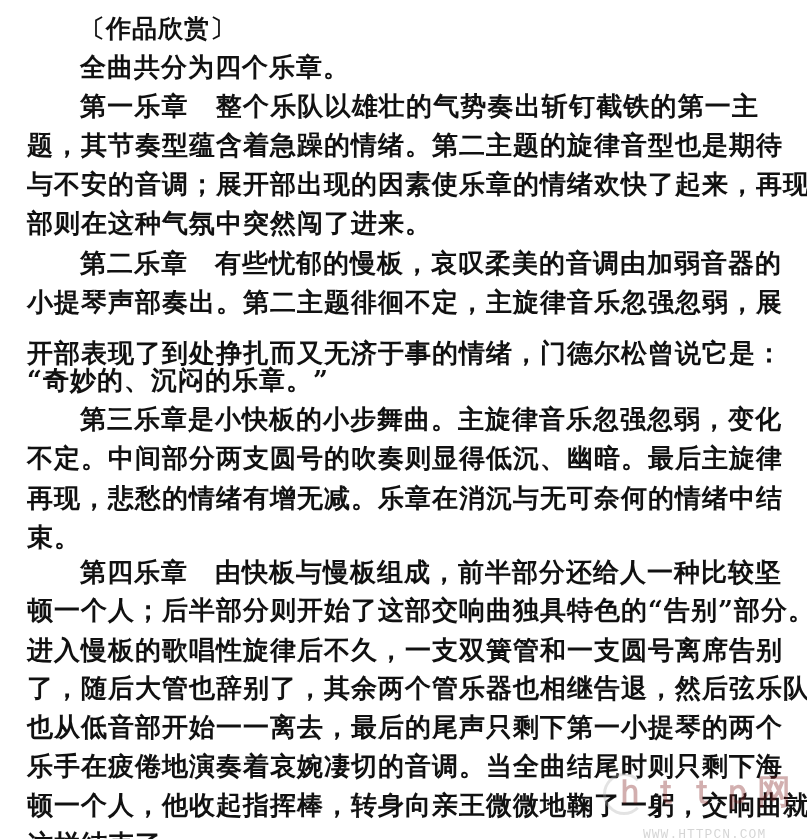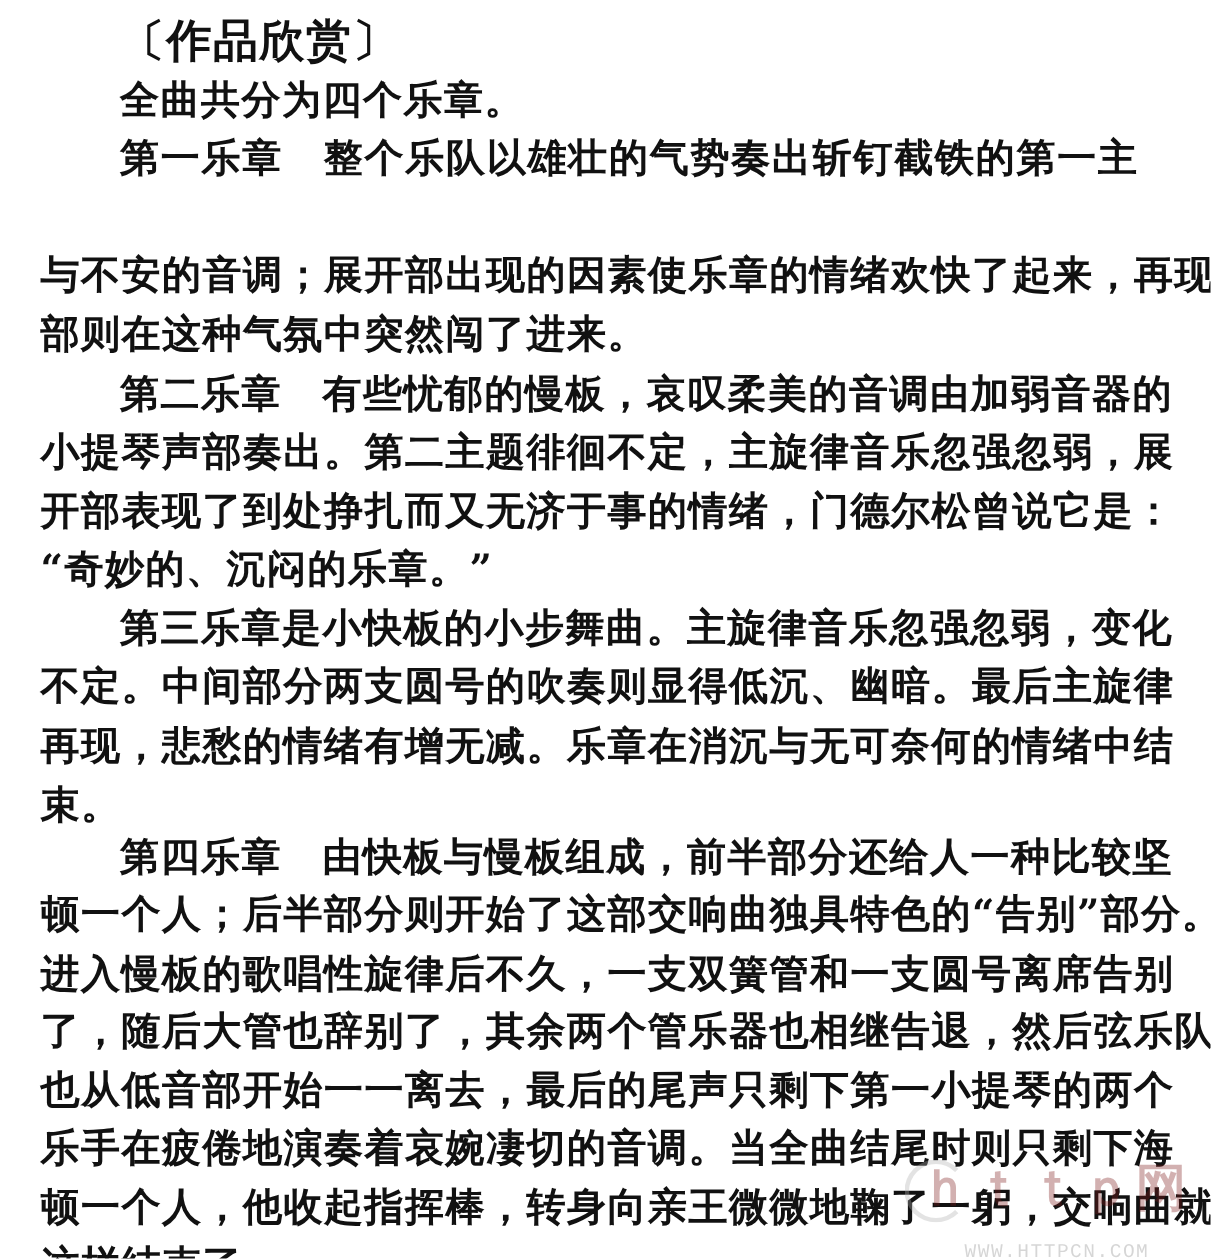--- a/index.html
+++ b/index.html
@@ -35,24 +35,24 @@
     text-align: justify;
     text-align-last: justify;
   }
   .line.indent { left: 80px; width: 679px; }
   .line.short { text-align-last: left; }
   .title {
     position: absolute;
     left: 80px;
     top: 10px;
     height: 36px;
-    font-size: 30px;
+    font-size: 25px;
     line-height: 36px;
     font-weight: bold;
-    font-family: Liberation Serif, serif;
+    font-family: Liberation Sans, sans-serif;
     letter-spacing: 1px;
   }
   .watermark {
     position: absolute;
     right: 4px;
     bottom: 10px;
     width: 200px;
     height: 60px;
     pointer-events: none;
     opacity: 0.35;
@@ -91,26 +91,27 @@
 </head>
 <body>
 
 <div class="page">
 
   <div class="title">〔作品欣赏〕</div>
 
   <div class="line indent short" style="top:50px">全曲共分为四个乐章。</div>
 
   <div class="line indent" style="top:89px">第一乐章　整个乐队以雄壮的气势奏出斩钉截铁的第一主</div>
+  <div class="line" style="top:128px">题，其节奏型蕴含着急躁的情绪。第二主题的旋律音型也是期待</div>
   <div class="line" style="top:167px">与不安的音调；展开部出现的因素使乐章的情绪欢快了起来，再现</div>
   <div class="line short" style="top:206px">部则在这种气氛中突然闯了进来。</div>
 
   <div class="line indent" style="top:246px">第二乐章　有些忧郁的慢板，哀叹柔美的音调由加弱音器的</div>
   <div class="line" style="top:285px">小提琴声部奏出。第二主题徘徊不定，主旋律音乐忽强忽弱，展</div>
-  <div class="line" style="top:324px">开部表现了到处挣扎而又无济于事的情绪，门德尔松曾说它是：</div>
+  <div class="line" style="top:336px">开部表现了到处挣扎而又无济于事的情绪，门德尔松曾说它是：</div>
   <div class="line short" style="top:363px">“奇妙的、沉闷的乐章。”</div>
 
   <div class="line indent" style="top:402px">第三乐章是小快板的小步舞曲。主旋律音乐忽强忽弱，变化</div>
   <div class="line" style="top:441px">不定。中间部分两支圆号的吹奏则显得低沉、幽暗。最后主旋律</div>
   <div class="line" style="top:481px">再现，悲愁的情绪有增无减。乐章在消沉与无可奈何的情绪中结</div>
   <div class="line short" style="top:520px">束。</div>
 
   <div class="line indent" style="top:555px">第四乐章　由快板与慢板组成，前半部分还给人一种比较坚</div>
   <div class="line" style="top:593px">顿一个人；后半部分则开始了这部交响曲独具特色的“告别”部分。</div>
   <div class="line" style="top:633px">进入慢板的歌唱性旋律后不久，一支双簧管和一支圆号离席告别</div>

